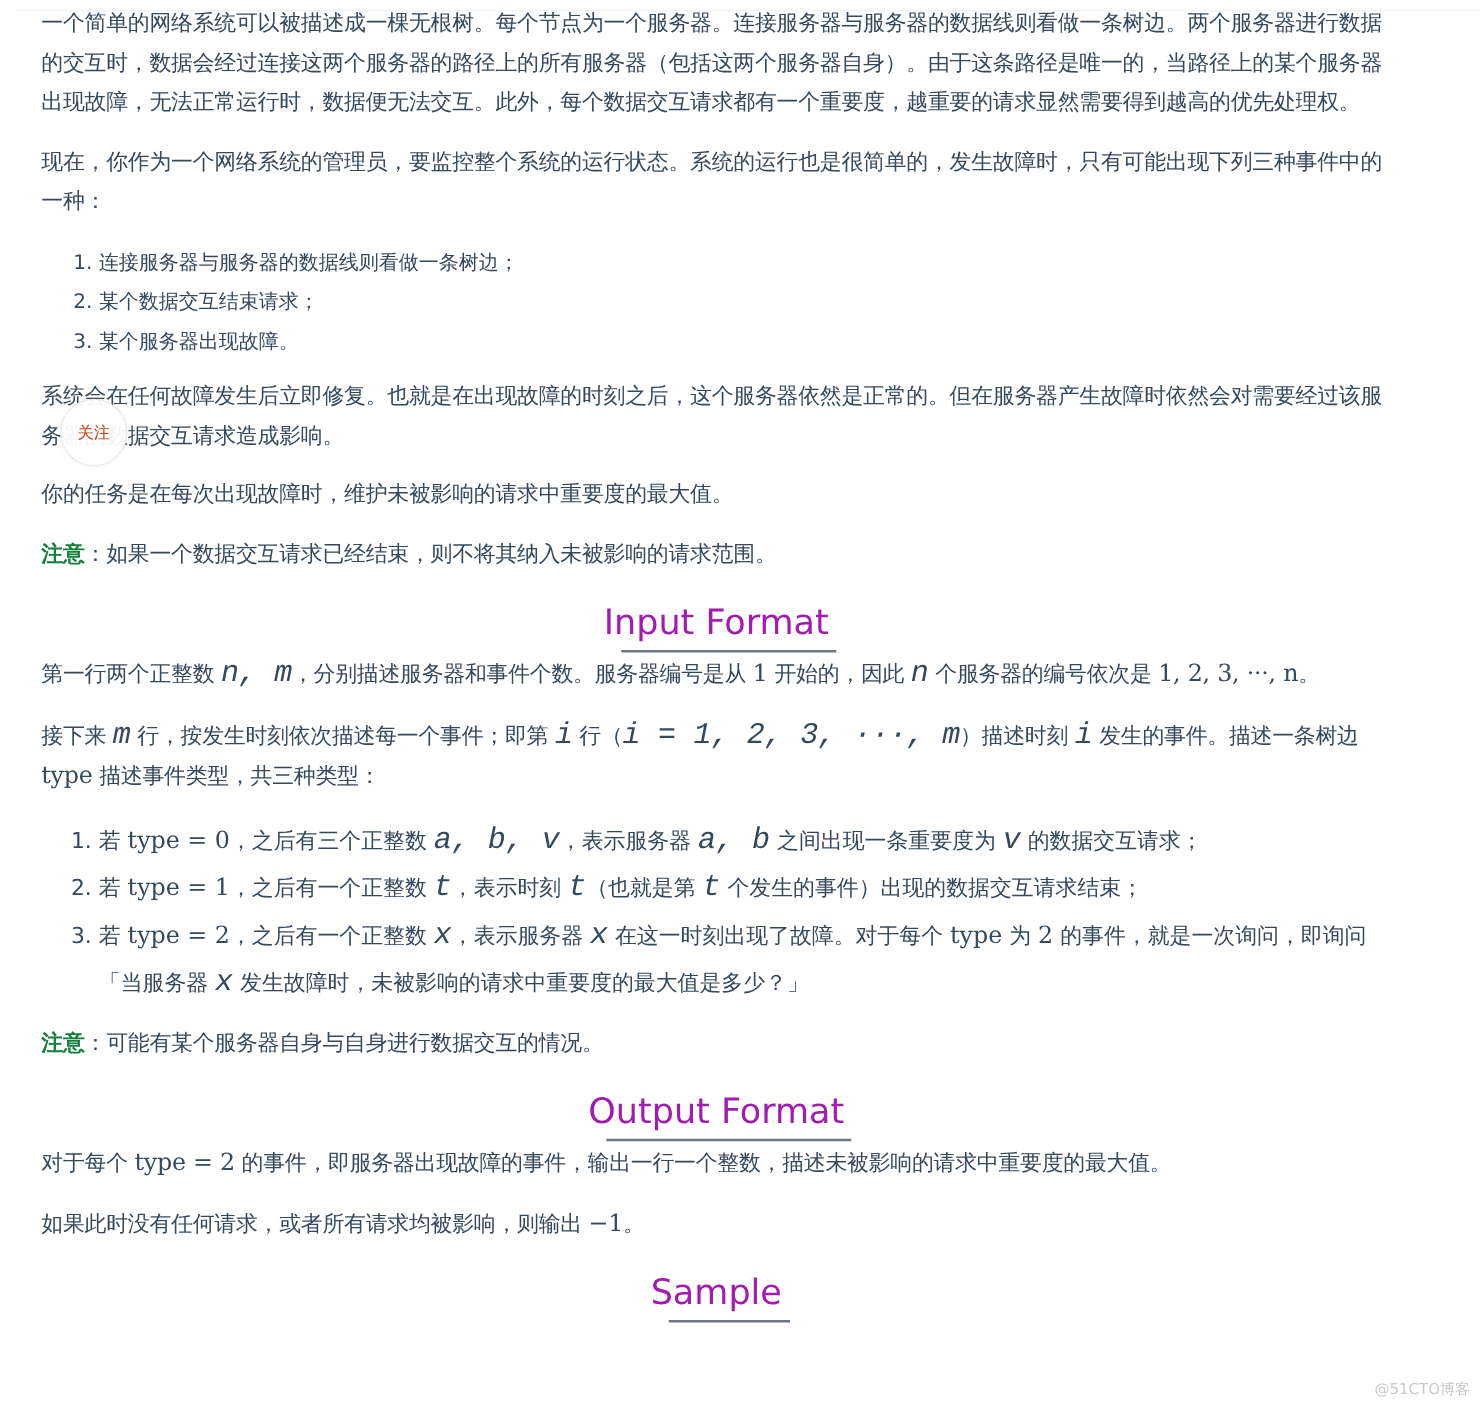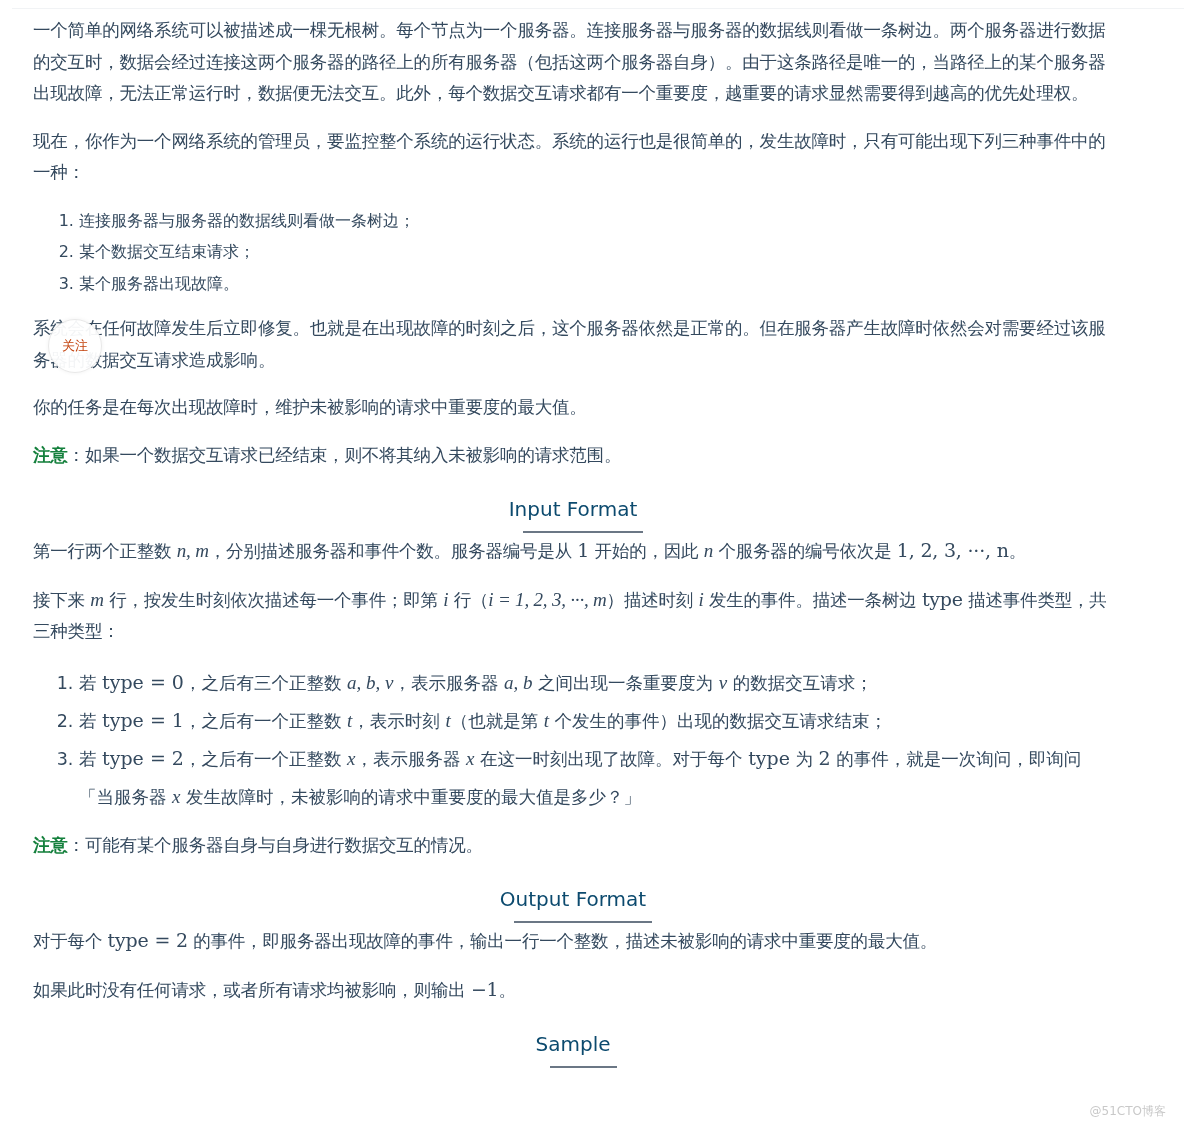--- a/index.html
+++ b/index.html
@@ -2,47 +2,47 @@
 <html><head>
   <meta charset="utf-8">
   <style>
     html, body { margin: 0; padding: 0; background: #ffffff; }
     body {
       width: 1184px; height: 1130px; overflow: hidden; position: relative;
       font-family: "DejaVu Sans", "Liberation Sans", sans-serif;
       color: #34495e;
     }
     .topline { position: absolute; left: 12px; right: 0; top: 8px; height: 1px; background: #f1f3f5; }
-    .content { position: absolute; left: 33px; top: 15px; width: 1080px; }
+    .content { position: absolute; left: 33px; top: 4px; width: 1080px; }
     p { margin: 0; font-size: 17.5px; line-height: 31.5px; letter-spacing: -0.2px; }
     .para { margin-bottom: 16px; }
     ol { margin: 0 0 14px 0; padding-left: 46px; }
     ol.small li { font-size: 16px; line-height: 31.5px; }
     ol.big li { font-size: 17.5px; line-height: 37px; }
     li { padding-left: 0; }
-    .math { font-family: Liberation Serif, serif; font-style: italic; font-size: 19px; }
+    .math { font-family: Liberation Mono, monospace; font-style: italic; font-size: 24px; }
     .mathr { font-family: "DejaVu Serif", "Liberation Serif", serif; font-size: 19px; }
     b { font-weight: bold; color: #15803d; }
     h2 {
-      margin: 0 auto; text-align: center; font-weight: normal; font-size: 20px;
-      color: #0c4a6e; position: relative; height: 48px; line-height: 44px;
+      margin: 0 auto; text-align: center; font-weight: normal; font-size: 28px;
+      color: #a21caf; position: relative; height: 48px; line-height: 44px;
     }
     h2 .u { display: inline-block; position: relative; }
     h2 .u::after {
       content: ""; position: absolute; left: 14px; right: -6px; bottom: -2px;
       border-bottom: 2px solid #6b7785;
     }
     .follow {
       position: absolute; left: 48px; top: 319px; width: 52px; height: 52px;
       border-radius: 50%; background: rgba(255,255,255,0.94);
       border: 1px solid #e8e8e8; box-shadow: 0 0 4px rgba(0,0,0,0.06);
       display: flex; align-items: center; justify-content: center;
       font-size: 13px; color: #c2410c;
     }
-    .watermark { position: absolute; right: 18px; bottom: 10px; font-size: 12px; color: #c9c9c9; }
+    .watermark { position: absolute; right: 8px; bottom: 10px; font-size: 12px; color: #c9c9c9; }
   </style>
 </head>
 <body>
 
 <div class="topline"></div>
 
 <div class="content">
 
   <p class="para">一个简单的网络系统可以被描述成一棵无根树。每个节点为一个服务器。连接服务器与服务器的数据线则看做一条树边。两个服务器进行数据的交互时，数据会经过连接这两个服务器的路径上的所有服务器（包括这两个服务器自身）。由于这条路径是唯一的，当路径上的某个服务器出现故障，无法正常运行时，数据便无法交互。此外，每个数据交互请求都有一个重要度，越重要的请求显然需要得到越高的优先处理权。</p>
   <p class="para">现在，你作为一个网络系统的管理员，要监控整个系统的运行状态。系统的运行也是很简单的，发生故障时，只有可能出现下列三种事件中的一种：</p>

